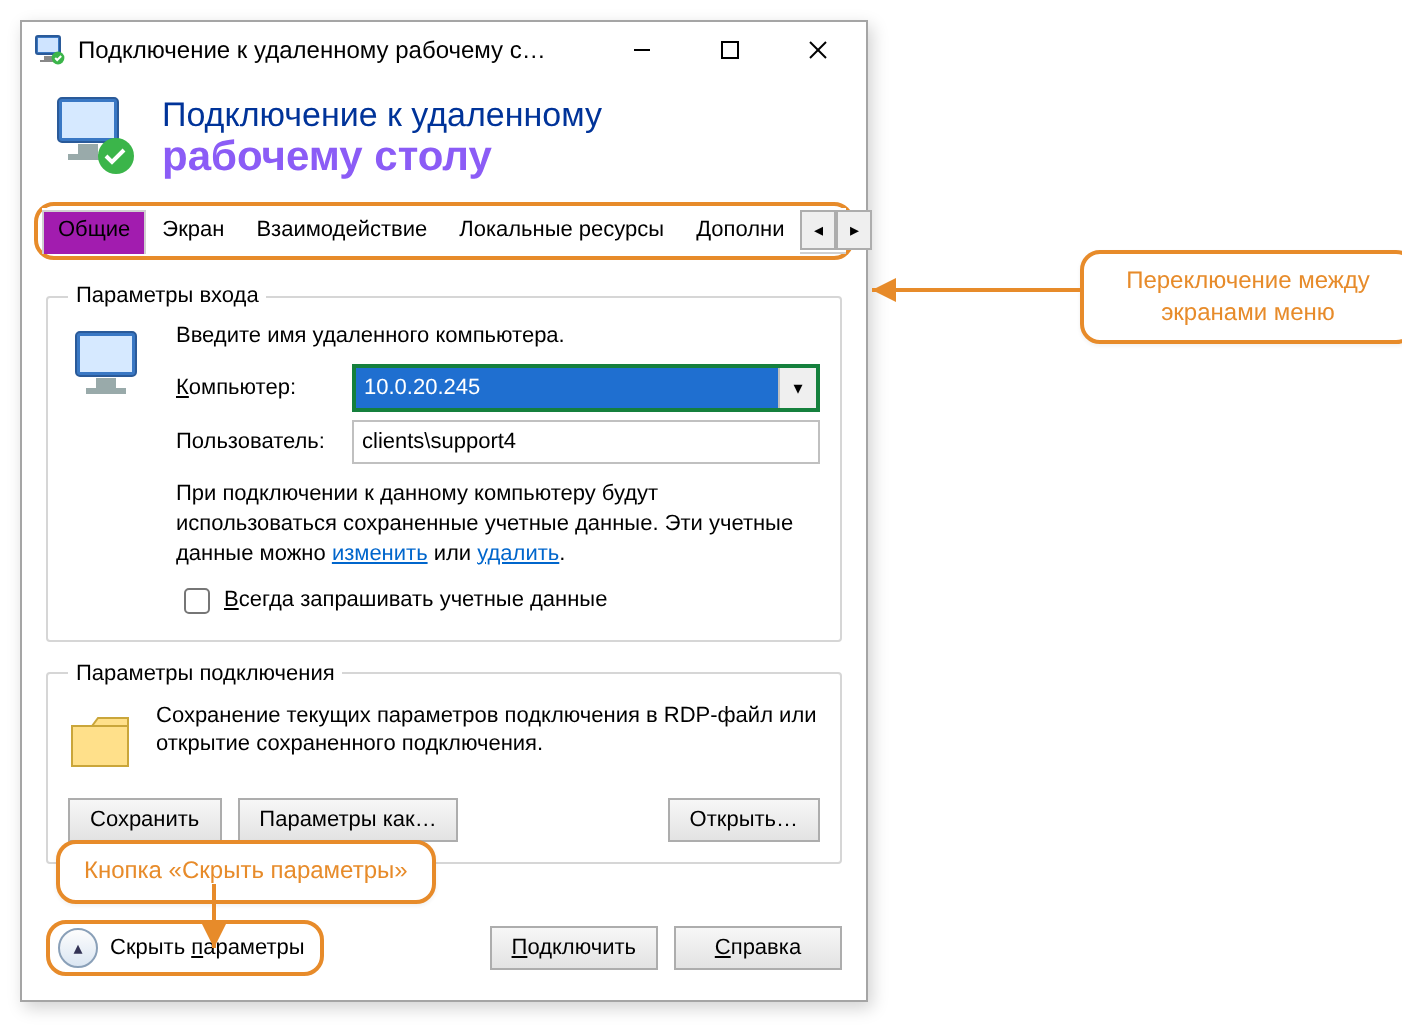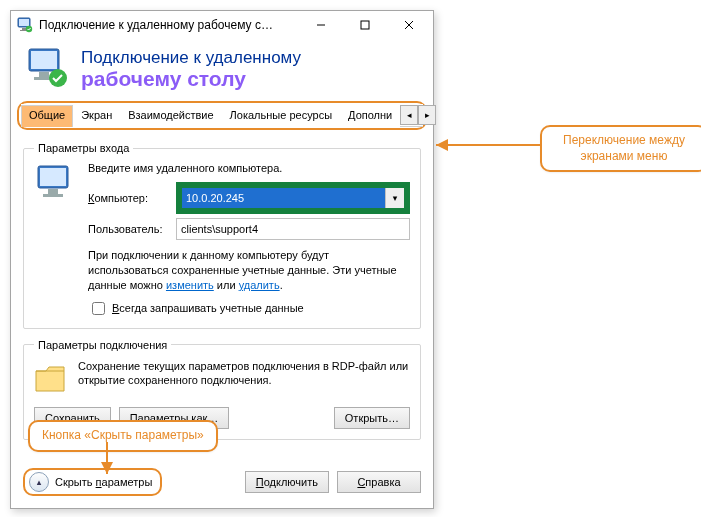--- a/index.html
+++ b/index.html
@@ -75,21 +75,21 @@
     font-size:11px;
     border:1px solid transparent;
     border-bottom:none;
     position:relative;
     top:1px;
     background:#fff;
     white-space:nowrap;
   }
   .tab.active {
     border-color:#d0d0d0;
-    background:#fdba74;
+    background:#a21caf;
     border-top:1px solid #d0d0d0;
     border-left:1px solid #d0d0d0;
     border-right:1px solid #d0d0d0;
     z-index:2;
   }
   .tab-nav {
     margin-left:auto;
     display:flex;
     align-items:center;
     gap:0;
@@ -121,21 +121,21 @@
   }
   .login-icon { width:44px; height:44px; flex:0 0 44px; }
   .login-fields { flex:1; }
   .intro { margin-bottom:8px; }
   .frow { display:flex; align-items:center; margin:4px 0; gap:6px; }
   .frow label { width:82px; text-align:left; }
   .frow label u { text-decoration:underline; }
   .combo {
     flex:1;
     display:flex;
-    border:6px solid #15803d;
+    border:2px solid #15803d;
     height:20px;
     background:#c4b5fd;
   }
   .combo input {
     border:none; outline:none; flex:1;
     padding:0 4px;
     background:#1f6fd0; color:#fff;
     font-size:11px;
   }
   .combo .ddbtn {

